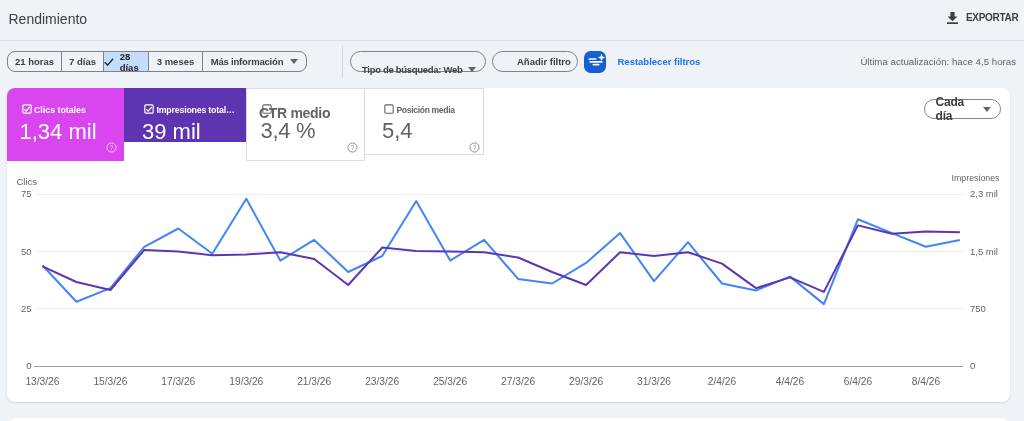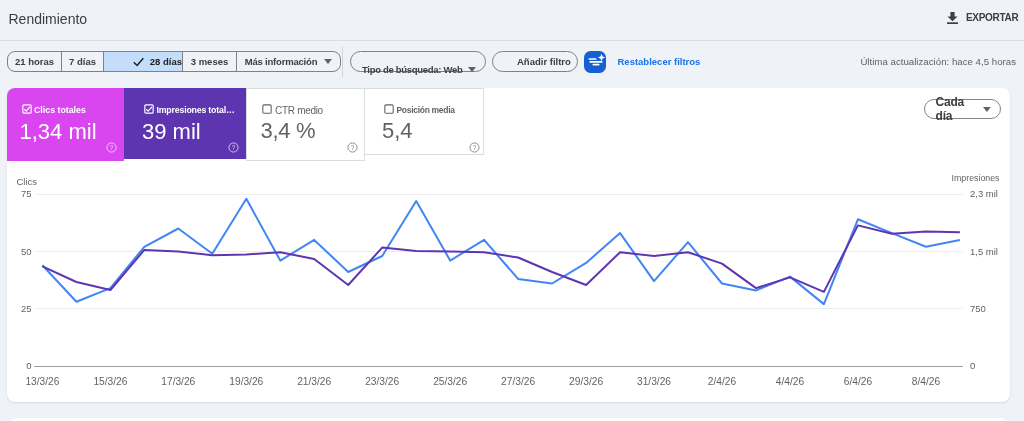--- a/index.html
+++ b/index.html
@@ -16,21 +16,21 @@
     <path d="M0 10.3h11v1.7H0z" fill="#3c4043"></path>
     <path d="M3.4 0h4.2v4.6h2.9L5.5 9.2 0.5 4.6h2.9z" fill="#3c4043"></path>
   </svg>
 <div class="abs" style="left:966px; top:12.5px; font-size:10px; line-height:10px; font-weight:700; letter-spacing:-0.3px; color:#3c4043;">EXPORTAR</div>
 
 <div class="abs" style="left:0; top:40px; width:1024px; height:1px; background:#dadce0;"></div>
 
 <div class="abs" style="left:7px; top:51px; height:21px; display:flex; border:1px solid #7d8287; border-radius:8px; overflow:hidden;">
   <div style="width:54px; display:flex; align-items:center; justify-content:center; font-size:9.5px; font-weight:700; color:#3c4043; border-right:1px solid #7d8287;">21 horas</div>
   <div style="width:42px; display:flex; align-items:center; justify-content:center; font-size:9.5px; font-weight:700; color:#3c4043; border-right:1px solid #7d8287;">7 días</div>
-  <div style="width:79px; display:flex; align-items:center; justify-content:flex-end; font-size:9.5px; font-weight:700; color:#202124; background:#c3ddfa; border-right:1px solid #7d8287;">
+  <div style="width:45px; display:flex; align-items:center; justify-content:flex-start; font-size:9.5px; font-weight:700; color:#202124; background:#c3ddfa; border-right:1px solid #7d8287;">
     <svg width="11" height="10" viewBox="0 0 11 10" style="margin-right:6px;">
         <path d="M0.8 5.3 L4.1 8.5 L10.3 1.3" fill="none" stroke="#202124" stroke-width="1.5"></path>
       </svg>
     28 días
   </div>
   <div style="width:54px; display:flex; align-items:center; justify-content:center; font-size:9.5px; font-weight:700; color:#3c4043; border-right:1px solid #7d8287;">3 meses</div>
   <div style="width:103px; display:flex; align-items:center; justify-content:center; font-size:9.5px; font-weight:700; letter-spacing:-0.2px; color:#3c4043;">Más información
     <svg width="8" height="5" viewBox="0 0 8 5" style="margin-left:7px;">
         <path d="M0 0h8L4 5z" fill="#5f6368"></path>
       </svg>
@@ -76,38 +76,38 @@
       <path d="M5.2 12.4 L9.8 17 L19 7.2" fill="none" stroke="#fff" stroke-width="2.8"></path>
     </svg>
     <div class="abs" style="left:27px; top:16.5px; font-size:8.8px; font-weight:700;">Clics totales</div>
     <div class="abs" style="left:12.5px; top:32.5px; font-size:22px; line-height:22px;">1,34 mil</div>
     <svg class="abs" width="11" height="11" viewBox="0 0 24 24" style="left:99px; top:53.5px; opacity:0.75;">
       <circle cx="12" cy="12" r="10" fill="none" stroke="#fff" stroke-width="2"></circle>
       <text x="12" y="17" font-size="14" fill="#fff" text-anchor="middle" font-family="Liberation Sans">?</text>
     </svg>
   </div>
 
-  <div class="abs" style="left:117px; top:0; width:122px; height:71px; background:#5e35b1; color:#fff;">
+  <div class="abs" style="left:117px; top:0; width:122px; height:54px; background:#5e35b1; color:#fff;">
     <svg class="abs" width="10" height="10" viewBox="0 0 24 24" style="left:19.5px; top:16px;">
       <rect x="2" y="2" width="20" height="20" rx="2.5" fill="none" stroke="#fff" stroke-width="2.8"></rect>
       <path d="M5.2 12.4 L9.8 17 L19 7.2" fill="none" stroke="#fff" stroke-width="2.8"></path>
     </svg>
     <div class="abs" style="left:32.5px; top:16.5px; font-size:8.8px; font-weight:700; letter-spacing:-0.2px; white-space:nowrap;">Impresiones total…</div>
     <div class="abs" style="left:18px; top:32.5px; font-size:22px; line-height:22px;">39 mil</div>
     <svg class="abs" width="11" height="11" viewBox="0 0 24 24" style="left:104px; top:53.5px; opacity:0.75;">
       <circle cx="12" cy="12" r="10" fill="none" stroke="#fff" stroke-width="2"></circle>
       <text x="12" y="17" font-size="14" fill="#fff" text-anchor="middle" font-family="Liberation Sans">?</text>
     </svg>
   </div>
 
   <div class="abs" style="left:239px; top:0; width:119px; height:73px; background:#fff; border:1px solid #dadce0;">
     <svg class="abs" width="10" height="10" viewBox="0 0 24 24" style="left:15px; top:15px;">
       <rect x="2" y="2" width="20" height="20" rx="2.5" fill="none" stroke="#5f6368" stroke-width="2.6"></rect>
     </svg>
-    <div class="abs" style="left:28px; top:15.5px; font-size:10px; font-weight:400; letter-spacing:-0.3px; color:#5f6368;">CTR medio</div>
+    <div class="abs" style="left:12px; top:15.5px; font-size:14px; font-weight:700; letter-spacing:-0.3px; color:#5f6368;">CTR medio</div>
     <div class="abs" style="left:13.5px; top:30.5px; font-size:22px; line-height:22px; letter-spacing:-0.3px; color:#5f6368;">3,4 %</div>
     <svg class="abs" width="11" height="11" viewBox="0 0 24 24" style="left:100px; top:53px;">
       <circle cx="12" cy="12" r="10" fill="none" stroke="#80868b" stroke-width="2"></circle>
       <text x="12" y="17" font-size="14" fill="#80868b" text-anchor="middle" font-family="Liberation Sans">?</text>
     </svg>
   </div>
 
   <div class="abs" style="left:357px; top:0; width:120px; height:67px; background:#fff; border:1px solid #dadce0;">
     <svg class="abs" width="10" height="10" viewBox="0 0 24 24" style="left:18.5px; top:15px;">
       <rect x="2" y="2" width="20" height="20" rx="2.5" fill="none" stroke="#5f6368" stroke-width="2.6"></rect>

